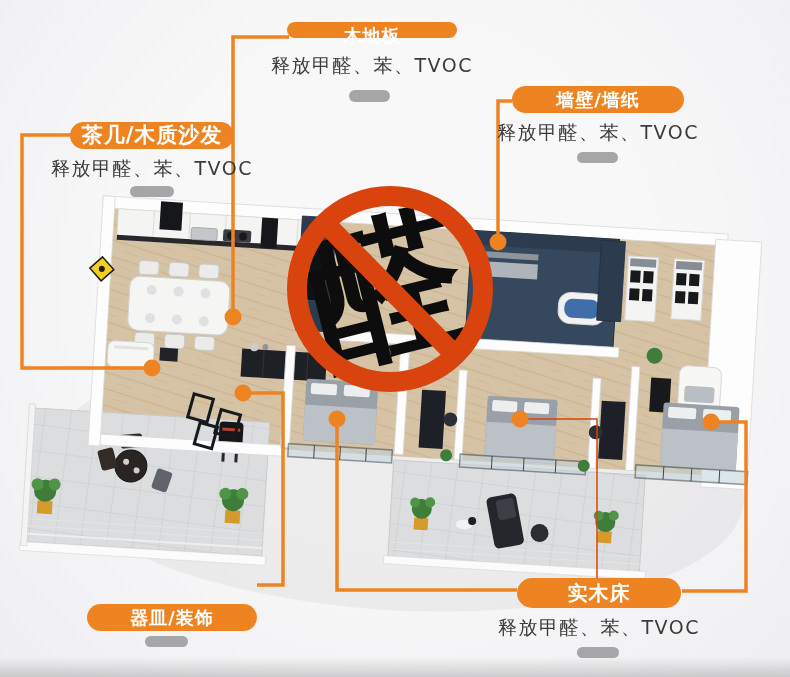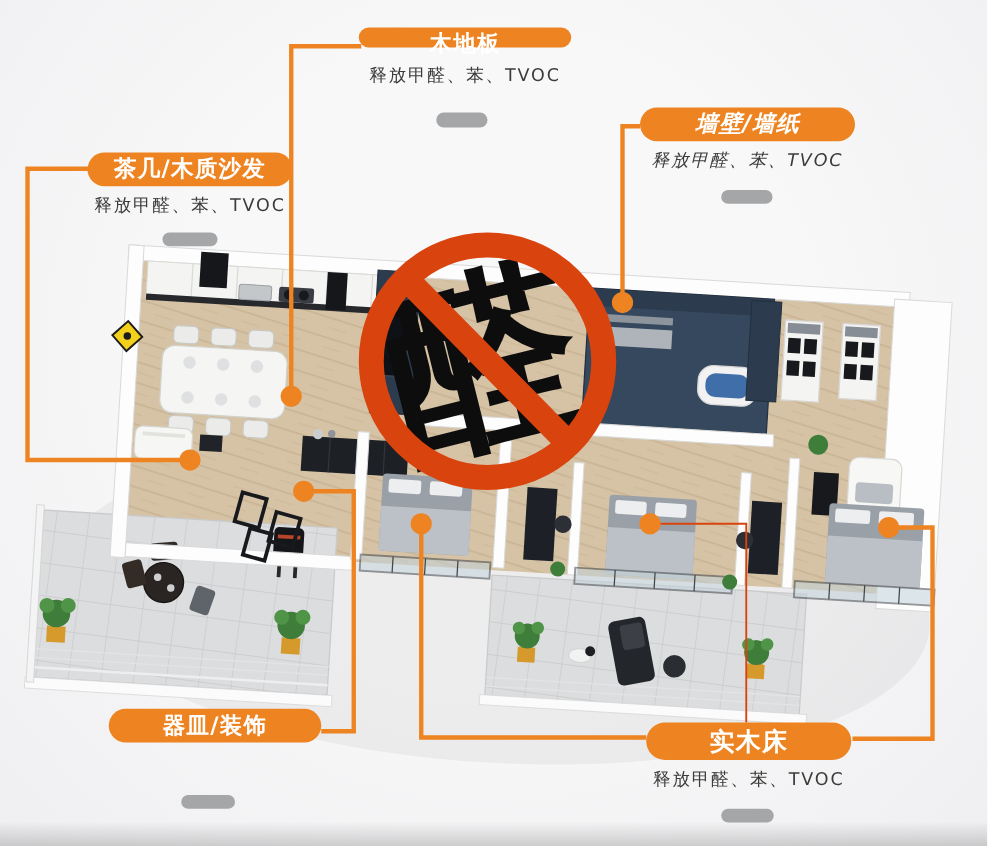--- a/index.html
+++ b/index.html
@@ -9,24 +9,24 @@
     font-family:"DejaVu Sans",sans-serif;
   }
   .bottom-shade{position:absolute;left:0;right:0;bottom:0;height:20px;
     background:linear-gradient(180deg,rgba(0,0,0,0),rgba(0,0,0,0.16));}
   svg.scene{position:absolute;left:0;top:0;}
   .label{position:absolute;width:220px;text-align:center;z-index:5;}
   .pill{display:inline-block;background:#ee8421;color:#fff;font-weight:bold;
     border-radius:16px;letter-spacing:1px;box-sizing:border-box;}
   .pill-1{width:170px;height:16px;line-height:28px;font-size:18px;}
   .pill-2{width:172px;height:27px;line-height:27px;font-size:18px;}
-  .pill-3{width:164px;height:27px;line-height:27px;font-size:18px;}
+  .pill-3{width:164px;height:27px;line-height:27px;font-size:21px;}
   .pill-4{width:170px;height:27px;line-height:27px;font-size:18px;}
   .pill-5{width:164px;height:30px;line-height:30px;font-size:20px;}
-  .desc{margin-top:7px;font-size:14px;color:#3b3b3b;letter-spacing:1.5px;
+  .desc{margin-top:7px;font-size:19px;color:#3b3b3b;letter-spacing:1.5px;
     white-space:nowrap;font-weight:500;}
   .gray-pill{position:absolute;background:#a5a6a8;border-radius:6px;z-index:4;}
 </style>
 </head>
 <body>
 
 <div class="stage">
 
   <svg class="scene" width="790" height="677" viewBox="0 0 790 677">
     <defs>
@@ -303,31 +303,31 @@
       <circle cx="520" cy="419" r="8.5"></circle>
       <circle cx="711" cy="422" r="8.5"></circle>
     </g>
   </svg>
 
   <div class="label" style="left:262px;top:22px;">
     <div class="pill pill-1">木地板</div>
     <div class="desc">释放甲醛、苯、TVOC</div>
   </div>
 
-  <div class="label" style="left:488px;top:86px;font-style:italic;">
+  <div class="label" style="left:488px;top:86px;">
     <div class="pill pill-2">墙壁/墙纸</div>
     <div class="desc">释放甲醛、苯、TVOC</div>
   </div>
 
   <div class="label" style="left:42px;top:122px;">
     <div class="pill pill-3">茶几/木质沙发</div>
     <div class="desc">释放甲醛、苯、TVOC</div>
   </div>
 
-  <div class="label" style="left:62px;top:567px;">
+  <div class="label" style="left:62px;top:604px;">
     <div class="pill pill-4">器皿/装饰</div>
   </div>
 
   <div class="label" style="left:489px;top:578px;">
     <div class="pill pill-5">实木床</div>
     <div class="desc">释放甲醛、苯、TVOC</div>
   </div>
 
   <div class="gray-pill" style="left:349px;top:90px;width:41px;height:12px;"></div>
   <div class="gray-pill" style="left:577px;top:152px;width:41px;height:11px;"></div>

